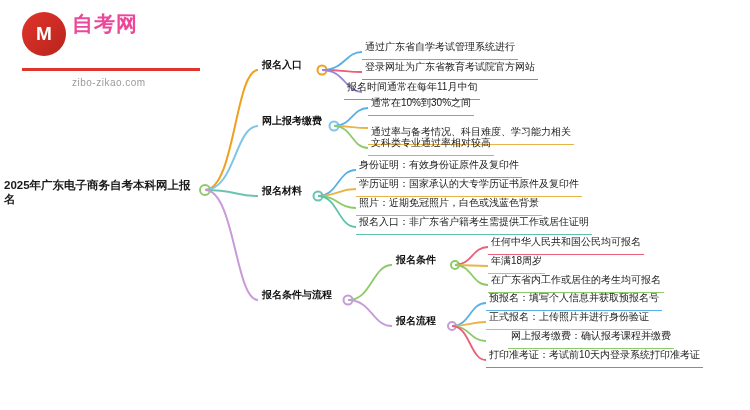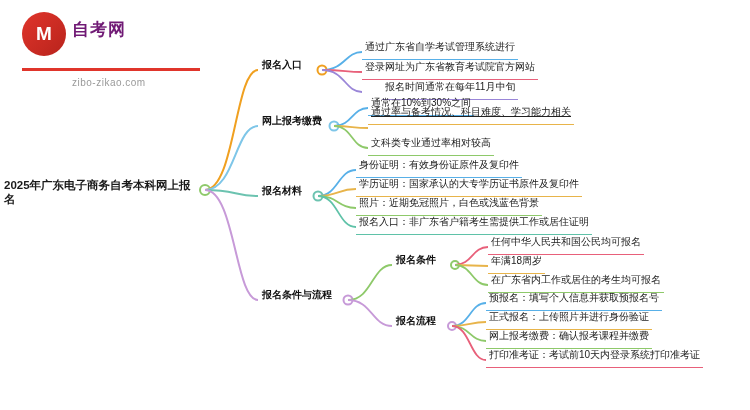--- a/index.html
+++ b/index.html
@@ -3,21 +3,21 @@
 <meta charset="utf-8">
 <style>
   html,body{margin:0;padding:0;}
   body{width:750px;height:410px;background:#ffffff;font-family:"Liberation Sans","DejaVu Sans",sans-serif;overflow:hidden;position:relative;}
 
   
   #logo{position:absolute;left:22px;top:10px;width:165px;height:48px;}
   #logo-mark{position:absolute;left:0;top:2px;width:44px;height:44px;border-radius:50%;
     background:linear-gradient(135deg,#e0352b,#b8231c);}
   #logo-mark .m{position:absolute;left:9px;top:13px;width:26px;height:18px;color:#fff;font-size:19px;line-height:18px;font-weight:bold;text-align:center;}
-  #logo-text{position:absolute;left:50px;top:8px;font-size:17px;color:#701a75;font-weight:bold;letter-spacing:1px;}
+  #logo-text{position:absolute;left:50px;top:0;font-size:21px;color:#ec4899;font-weight:bold;letter-spacing:1px;}
   #logo-sub{position:absolute;left:50px;top:31px;font-size:10px;color:#9a9a9a;letter-spacing:.5px;margin-top:36px;}
   #logo-rule{position:absolute;left:0;top:58px;width:178px;height:3px;background:#e0352b;}
 
   
   #root-label{position:absolute;left:4px;top:178px;width:196px;font-size:11.5px;color:#1a1a1a;
     line-height:14px;font-weight:bold;text-align:left;}
 
   
   #wires{position:absolute;left:0;top:0;width:750px;height:410px;}
 
@@ -90,31 +90,31 @@
 
 <div class="branch" style="left:262px;top:58px;">报名入口</div>
 <div class="branch" style="left:262px;top:114px;">网上报考缴费</div>
 <div class="branch" style="left:262px;top:184px;">报名材料</div>
 <div class="branch" style="left:262px;top:288px;">报名条件与流程</div>
 <div class="branch" style="left:396px;top:253px;">报名条件</div>
 <div class="branch" style="left:396px;top:314px;">报名流程</div>
 
 <div class="leaf" style="left:362px;top:39px;border-color:#58b0e8;">通过广东省自学考试管理系统进行</div>
 <div class="leaf" style="left:362px;top:59px;border-color:#e8607a;">登录网址为广东省教育考试院官方网站</div>
-<div class="leaf" style="left:382px;top:79px;border-color:#9a86d8;">报名时间通常在每年11月中旬</div>
+<div class="leaf" style="left:344px;top:79px;border-color:#9a86d8;">报名时间通常在每年11月中旬</div>
 
 <div class="leaf" style="left:368px;top:95px;border-color:#58b0e8;">通常在10%到30%之间</div>
-<div class="leaf" style="left:368px;top:104px;border-color:#e8b44a;text-decoration:underline;">通过率与备考情况、科目难度、学习能力相关</div>
+<div class="leaf" style="left:368px;top:124px;border-color:#e8b44a;">通过率与备考情况、科目难度、学习能力相关</div>
 <div class="leaf" style="left:368px;top:135px;border-color:#8ec96a;">文科类专业通过率相对较高</div>
 
 <div class="leaf" style="left:356px;top:157px;border-color:#58b0e8;">身份证明：有效身份证原件及复印件</div>
 <div class="leaf" style="left:356px;top:176px;border-color:#e8b44a;">学历证明：国家承认的大专学历证书原件及复印件</div>
 <div class="leaf" style="left:356px;top:195px;border-color:#8ec96a;">照片：近期免冠照片，白色或浅蓝色背景</div>
 <div class="leaf" style="left:356px;top:214px;border-color:#5fc2a8;">报名入口：非广东省户籍考生需提供工作或居住证明</div>
 
 <div class="leaf" style="left:488px;top:234px;border-color:#e8607a;">任何中华人民共和国公民均可报名</div>
 <div class="leaf" style="left:488px;top:253px;border-color:#e8b44a;">年满18周岁</div>
 <div class="leaf" style="left:488px;top:272px;border-color:#8ec96a;">在广东省内工作或居住的考生均可报名</div>
 
 <div class="leaf" style="left:486px;top:290px;border-color:#58b0e8;">预报名：填写个人信息并获取预报名号</div>
 <div class="leaf" style="left:486px;top:309px;border-color:#e8b44a;">正式报名：上传照片并进行身份验证</div>
-<div class="leaf" style="left:486px;top:328px;border-color:#8ec96a;text-align:center;">网上报考缴费：确认报考课程并缴费</div>
+<div class="leaf" style="left:508px;top:328px;border-color:#8ec96a;text-align:center;">网上报考缴费：确认报考课程并缴费</div>
 <div class="leaf" style="left:486px;top:347px;border-color:#e8607a;">打印准考证：考试前10天内登录系统打印准考证</div>
 
 </body></html>

